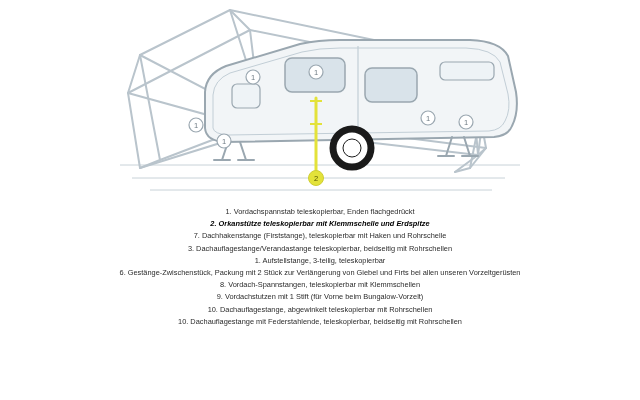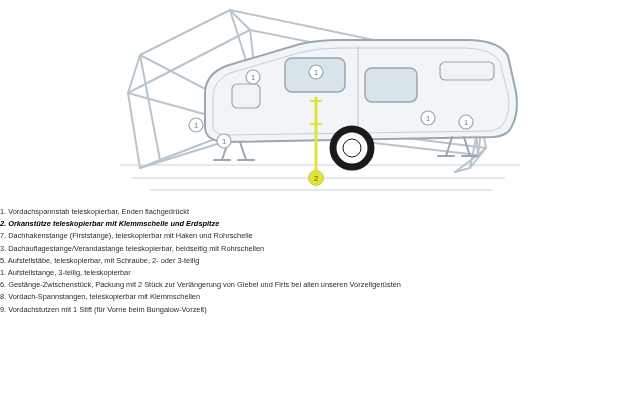--- a/index.html
+++ b/index.html
@@ -31,21 +31,21 @@
     left: 0;
     top: 206px;
     width: 640px;
     padding: 0;
     box-sizing: border-box;
   }
   .legend-list {
     list-style: none;
     margin: 0;
     padding: 0;
-    text-align: left;
+    text-align: center;
   }
   .legend-list li {
     font-size: 7.4px;
     line-height: 12.2px;
     color: #2b2b2b;
     white-space: nowrap;
   }
   .legend-list li.bold {
     font-weight: bold;
     color: #000000;
@@ -169,21 +169,22 @@
       </g>
     </svg>
   </div>
 
   <div class="legend">
     <ul class="legend-list">
       <li>1. Vordachspannstab teleskopierbar, Enden flachgedrückt</li>
       <li class="bold">2. Orkanstütze teleskopierbar mit Klemmschelle und Erdspitze</li>
       <li>7. Dachhakenstange (Firststange), teleskopierbar mit Haken und Rohrschelle</li>
       <li>3. Dachauflagestange/Verandastange teleskopierbar, beidseitig mit Rohrschellen</li>
-      <li>5. Aufstellstäbe, teleskopierbar, mit Schraube, 2- oder 3-teilig</li>
       <li>1. Aufstellstange, 3-teilig, teleskopierbar</li>
       <li>6. Gestänge-Zwischenstück, Packung mit 2 Stück zur Verlängerung von Giebel und Firts bei allen unseren Vorzeltgerüsten</li>
       <li>8. Vordach-Spannstangen, teleskopierbar mit Klemmschellen</li>
       <li>9. Vordachstutzen mit 1 Stift (für Vorne beim Bungalow-Vorzelt)</li>
+      <li>10. Dachauflagestange, abgewinkelt teleskopierbar mit Rohrschellen</li>
+      <li>10. Dachauflagestange mit Federstahlende, teleskopierbar, beidseitig mit Rohrschellen</li>
     </ul>
   </div>
 
 </div>
 
 </body></html>

